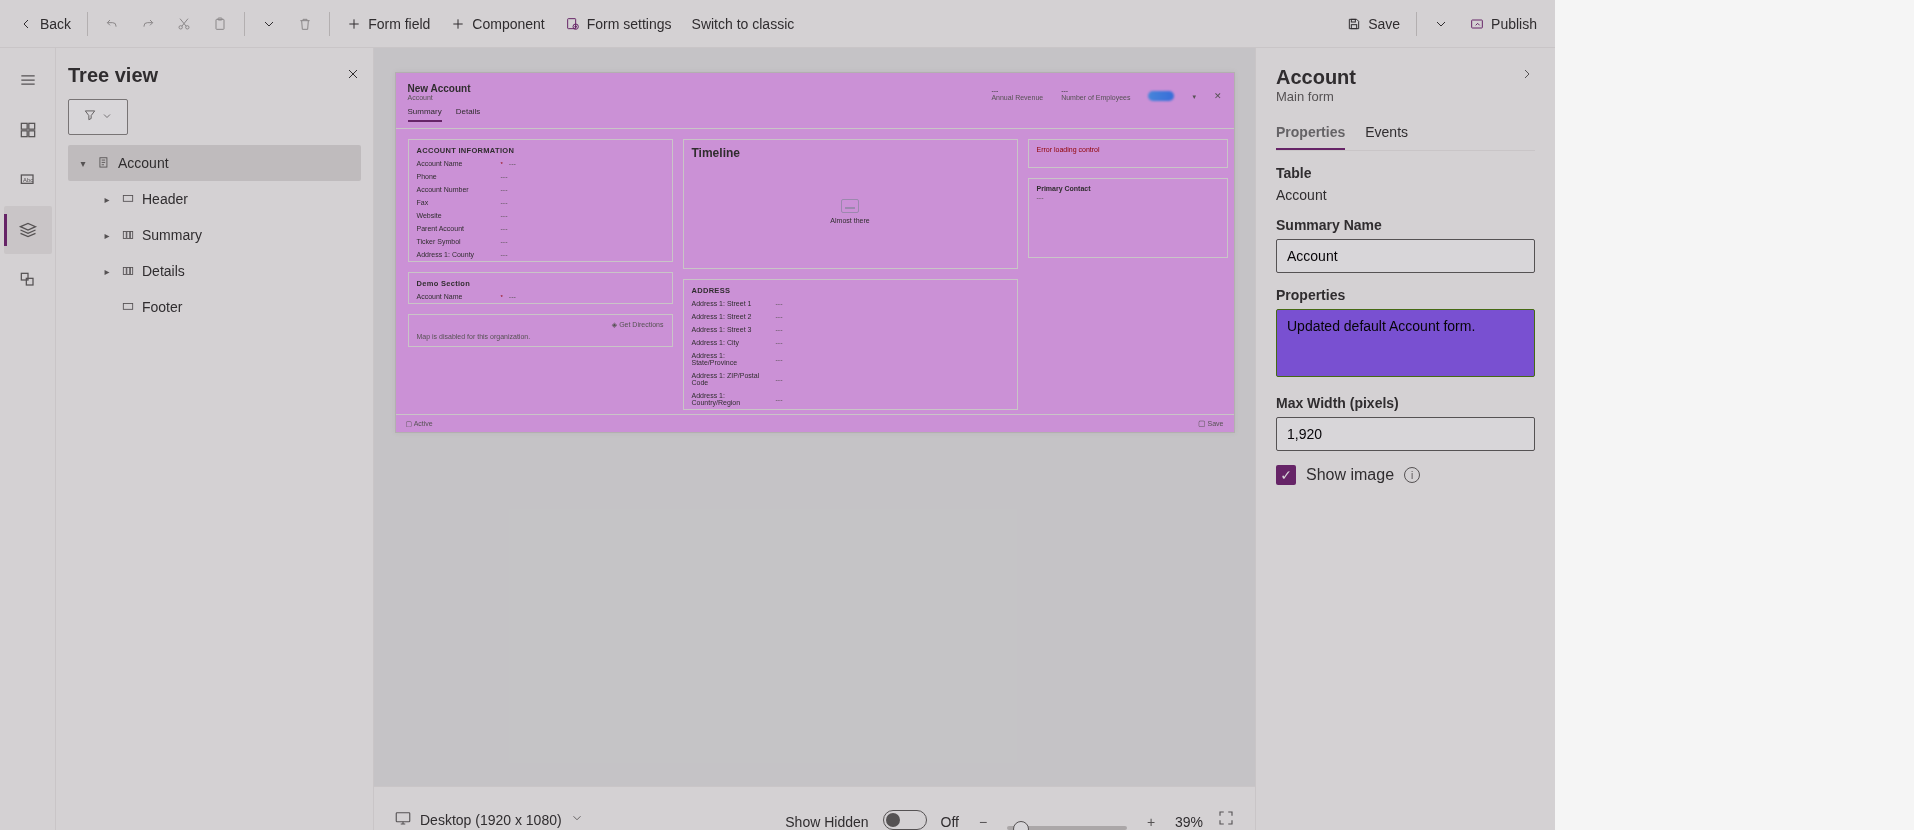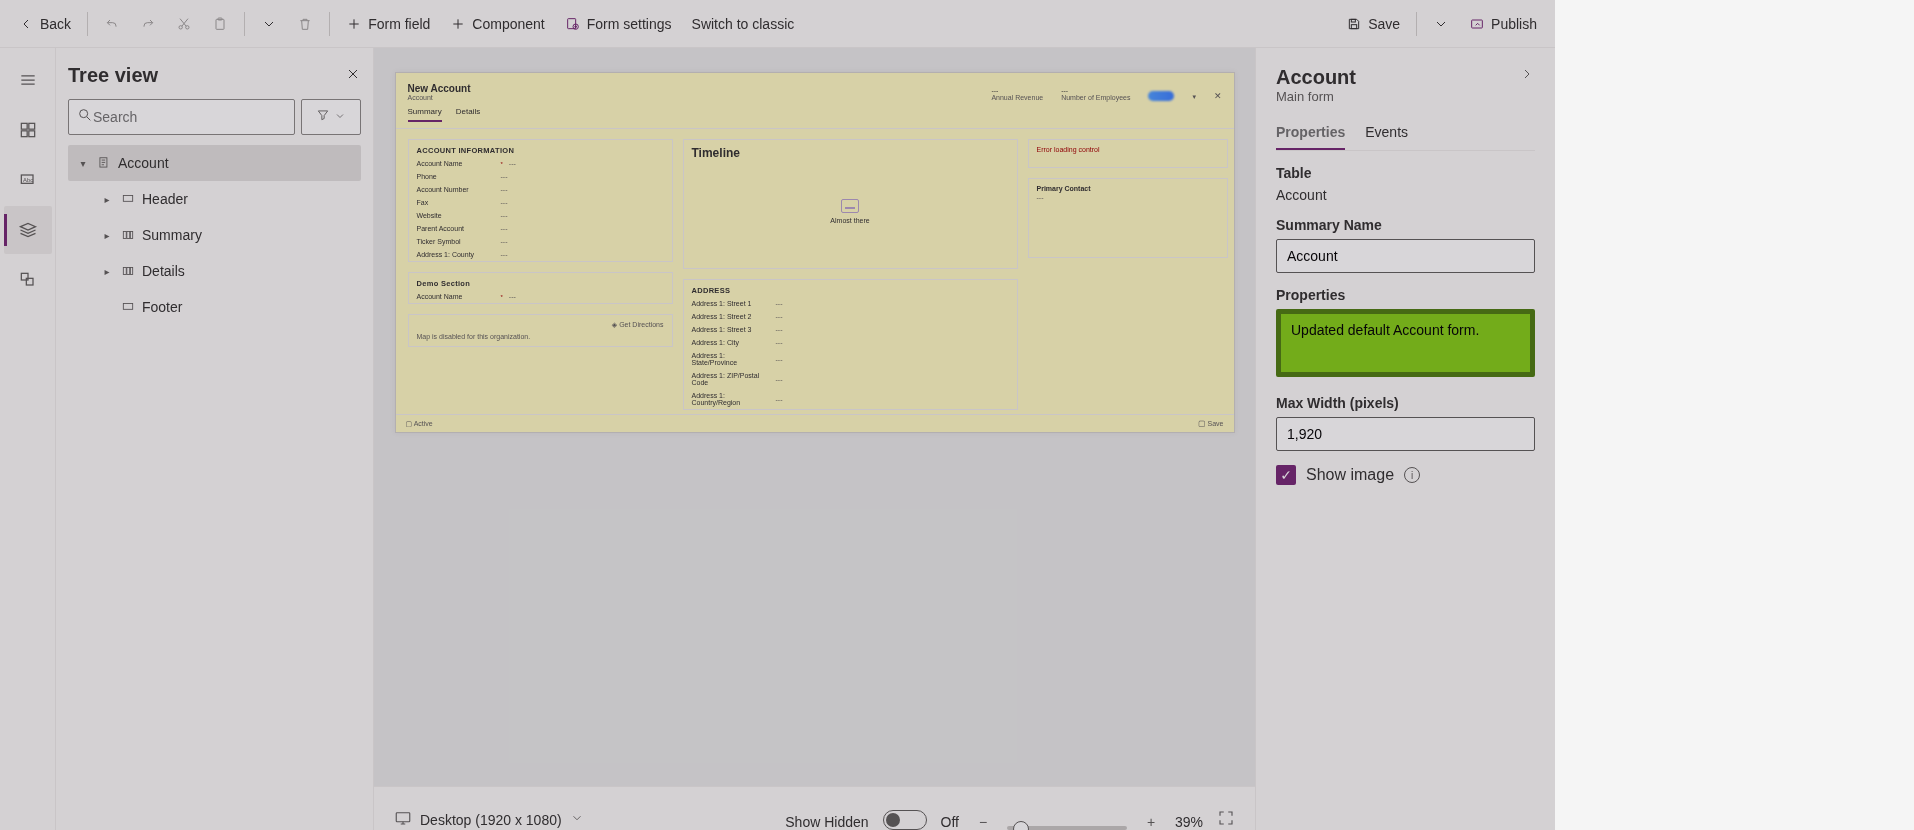--- a/index.html
+++ b/index.html
@@ -36,21 +36,21 @@
 .tree { font-size: 14px; }
 .tree-node { display: flex; align-items: center; height: 36px; gap: 6px; padding: 0 8px; border-radius: 2px; cursor: pointer; }
 .tree-node.sel { background: #e1dfdd; }
 .tree-node .chev { width: 14px; display: inline-flex; justify-content: center; color: #605e5c; font-size: 10px; }
 .tree-node .node-icon { width: 16px; display: inline-flex; justify-content: center; }
 .tree-children { padding-left: 24px; }
 
 
 .canvas { flex: 1; display: flex; flex-direction: column; background: #e8e8e8; min-width: 0; }
 .canvas-inner { flex: 1; display: flex; align-items: flex-start; justify-content: center; padding: 24px 16px 0; overflow: auto; }
-.form-preview { width: 840px; background: #fef9c3; border: 1px solid #d2d0ce; box-shadow: 0 0 6px rgba(0,0,0,0.06); font-size: 8px; color: #323130; }
+.form-preview { width: 840px; background: #f0abfc; border: 1px solid #d2d0ce; box-shadow: 0 0 6px rgba(0,0,0,0.06); font-size: 8px; color: #323130; }
 .fp-header { display: flex; justify-content: space-between; padding: 10px 12px 0 12px; }
 .fp-title { font-size: 10px; font-weight: 600; }
 .fp-sub { font-size: 7px; color: #605e5c; }
 .fp-header-right { display: flex; gap: 18px; font-size: 7px; color: #605e5c; align-items: flex-end; }
 .fp-header-right .hdr-val { display: flex; flex-direction: column; align-items: flex-start; }
 .fp-header-right .hdr-val .v { color: #323130; }
 .fp-header-right .pill { width: 26px; height: 10px; border-radius: 5px; background: linear-gradient(90deg,#4f9dff,#3b7fff); filter: blur(1px); }
 .fp-header-right .x { font-size: 9px; color: #605e5c; cursor: pointer; }
 
 .fp-tabs { display: flex; gap: 14px; padding: 6px 12px; font-size: 8px; border-bottom: 1px solid #edebe9; }
@@ -92,21 +92,21 @@
 .props { width: 300px; border-left:1px solid #edebe9; background:#faf9f8; padding: 18px 20px; display:flex; flex-direction:column; gap:14px; }
 .props-head { display:flex; justify-content:space-between; align-items:flex-start; }
 .props-title { font-size:20px; font-weight:600; }
 .props-sub { font-size:13px; color:#605e5c; }
 .props-tabs { display:flex; gap:20px; border-bottom:1px solid #edebe9; }
 .props-tab { padding: 6px 0 8px; cursor:pointer; font-size:14px; }
 .props-tab.active { border-bottom:2px solid #742774; color:#737373; font-weight:600;}
 .prop-group label { font-size:14px; font-weight:600; display:block; margin-bottom:6px; }
 .prop-val { font-size:14px; }
 .prop-input { width:100%; height:34px; border:1px solid #605e5c; border-radius:2px; padding:0 10px; font-size:14px; background:#fff; }
-.prop-textarea { width:100%; height:68px; border:5px solid #4d7c0f; border-radius:2px; padding:8px 10px; font-size:14px; resize:none; background:#84cc16; }
+.prop-textarea { width:100%; height:68px; border:1px solid #4d7c0f; border-radius:2px; padding:8px 10px; font-size:14px; resize:none; background:#8b5cf6; }
 .checkbox-row { display:flex; align-items:center; gap:10px; }
 .checkbox { width:20px;height:20px;border-radius:2px;background:#742774;display:flex;align-items:center;justify-content:center;color:#fff;font-size:14px;cursor:pointer;}
 .info-icon { width:16px;height:16px;border:1px solid #605e5c;border-radius:50%;display:inline-flex;align-items:center;justify-content:center;font-size:10px;color:#605e5c;}
 
 
 .dim { position:absolute; inset:0; background:rgba(40,30,45,0.18); pointer-events:none; }
 
 svg { stroke-width:1.5; }
 </style>
 </head>
@@ -270,27 +270,20 @@
     <div class="tree-panel">
       <div class="tree-head">
         <div class="tree-title">Tree view</div>
         <div style="cursor:pointer;">
           <svg width="16" height="16" viewBox="0 0 24 24" stroke="#323130" fill="none">
               <path d="M6 6l12 12M18 6L6 18"></path>
             </svg>
         </div>
       </div>
       <div class="search-row">
-        <div class="search-box">
-          <span><svg width="16" height="16" viewBox="0 0 24 24" stroke="#605e5c" fill="none">
-                <circle cx="10" cy="10" r="6"></circle>
-                <path d="M20 20l-5-5"></path>
-              </svg></span>
-          <input type="text" placeholder="Search" style="">
-        </div>
         <div class="filter-box">
           <span><svg width="14" height="14" viewBox="0 0 24 24" stroke="#605e5c" fill="none">
                 <path d="M4 5h16l-6 8v5l-4 2v-7z"></path>
               </svg></span>
           <span><svg width="12" height="12" viewBox="0 0 24 24" stroke="#605e5c" fill="none">
                 <path d="M6 9l6 6 6-6"></path>
               </svg></span>
         </div>
       </div>
       <div class="tree">

